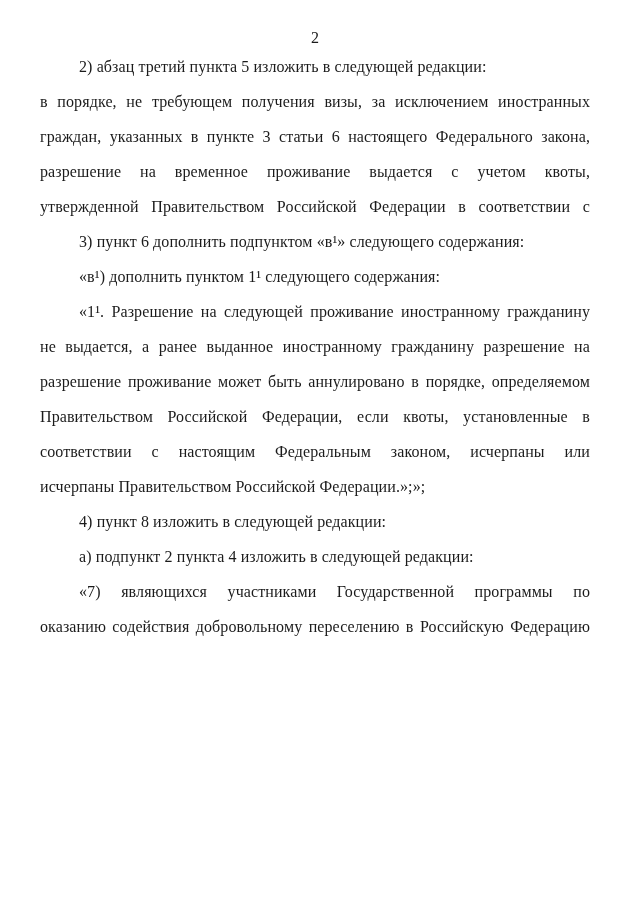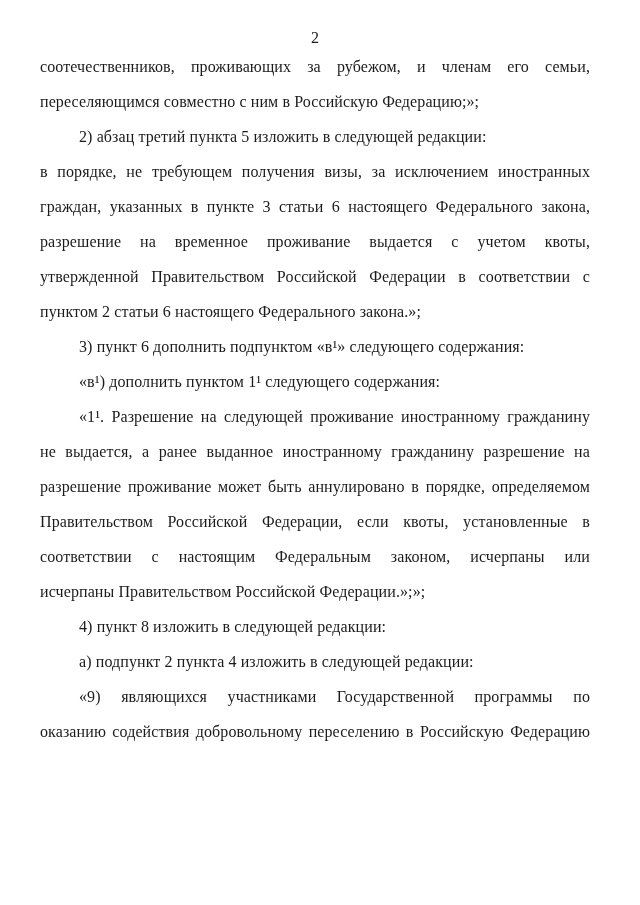--- a/index.html
+++ b/index.html
@@ -44,32 +44,27 @@
     text-indent: 39px;
   }
 </style>
 </head>
 <body>
 
 <div class="page">
   <div class="page-number">2</div>
   <div class="doc-body">
       <div class="paragraph">
-        <div class="line fill">соотечественников, проживающих за рубежом, и членам его семьи,</div>
-        <div class="line">переселяющимся совместно с ним в Российскую Федерацию;»;</div>
-      </div>
-      <div class="paragraph">
         <div class="line indent">2) абзац третий пункта 5 изложить в следующей редакции:</div>
       </div>
       <div class="paragraph">
         <div class="line fill">в порядке, не требующем получения визы, за исключением иностранных</div>
         <div class="line fill">граждан, указанных в пункте 3 статьи 6 настоящего Федерального закона,</div>
         <div class="line fill">разрешение на временное проживание выдается с учетом квоты,</div>
         <div class="line fill">утвержденной Правительством Российской Федерации в соответствии с</div>
-        <div class="line">пунктом 2 статьи 6 настоящего Федерального закона.»;</div>
       </div>
       <div class="paragraph">
         <div class="line indent">3) пункт 6 дополнить подпунктом «в¹» следующего содержания:</div>
       </div>
       <div class="paragraph">
         <div class="line indent">«в¹) дополнить пунктом 1¹ следующего содержания:</div>
       </div>
       <div class="paragraph">
         <div class="line fill indent">«1¹. Разрешение на следующей проживание иностранному гражданину</div>
         <div class="line fill">не выдается, а ранее выданное иностранному гражданину разрешение на</div>
@@ -78,17 +73,17 @@
         <div class="line fill">соответствии с настоящим Федеральным законом, исчерпаны или</div>
         <div class="line">исчерпаны Правительством Российской Федерации.»;»;</div>
       </div>
       <div class="paragraph">
         <div class="line indent">4) пункт 8 изложить в следующей редакции:</div>
       </div>
       <div class="paragraph">
         <div class="line indent">а) подпункт 2 пункта 4 изложить в следующей редакции:</div>
       </div>
       <div class="paragraph">
-        <div class="line fill indent">«9) являющихся участниками Государственной программы по</div>
+        <div class="line fill indent">«7) являющихся участниками Государственной программы по</div>
         <div class="line fill">оказанию содействия добровольному переселению в Российскую Федерацию</div>
       </div>
     </div>
 </div>
 
 </body></html>

